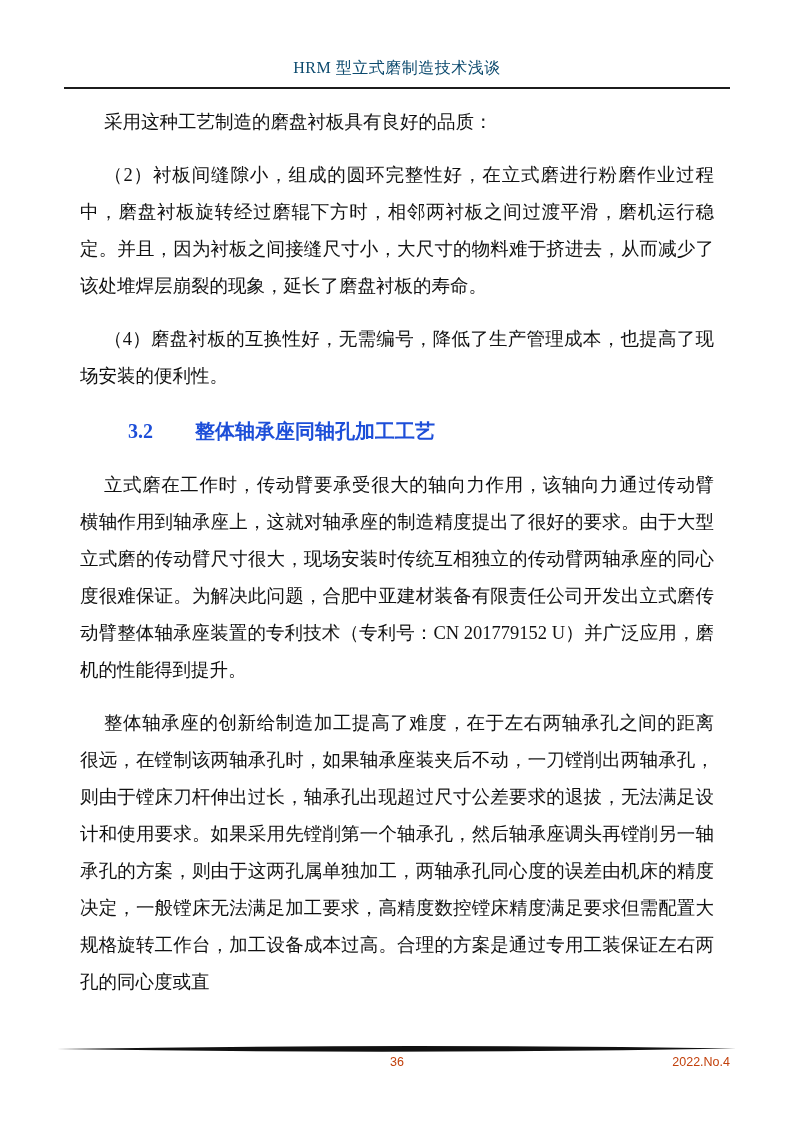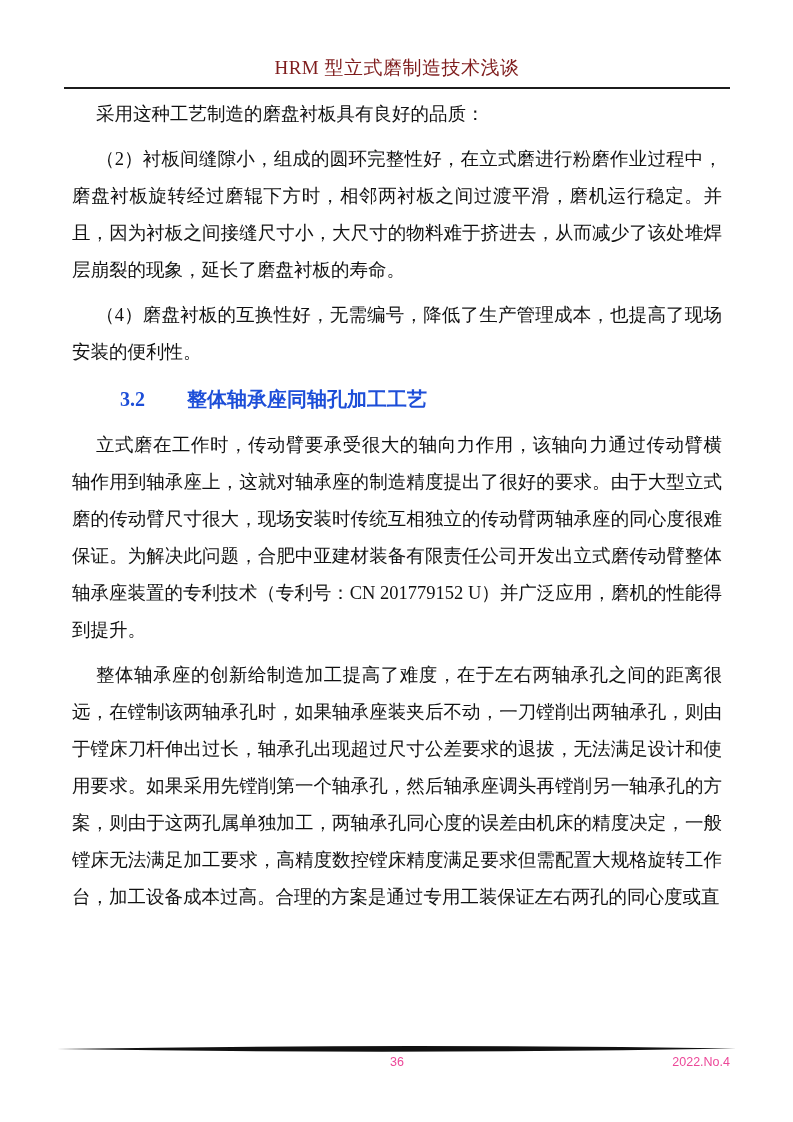--- a/index.html
+++ b/index.html
@@ -12,23 +12,23 @@
     font-family: "Liberation Serif", "DejaVu Serif", serif;
     color: #1a1a1a;
   }
   
   .header {
     position: absolute;
     top: 58px;
     left: 64px;
     width: 666px;
     text-align: center;
-    font-size: 19px;
+    font-size: 16px;
     line-height: 20px;
-    color: #7f1d1d;
+    color: #0c4a6e;
     letter-spacing: 0.5px;
   }
   .header-rule {
     position: absolute;
     top: 87px;
     left: 64px;
     width: 666px;
     height: 2px;
     background: #1c1c1c;
   }
@@ -38,21 +38,21 @@
     top: 88px;
     left: 64px;
     width: 666px;
     font-size: 18.5px;
     line-height: 37px;
     text-align: justify;
     text-justify: inter-ideograph;
     color: #111111;
   }
   .content p {
-    margin: 8px;
+    margin: 16px;
     text-indent: 24px;
   }
   .section-heading {
     font-weight: bold;
     font-size: 20px;
     line-height: 40px;
     margin: 0;
     text-indent: 0;
     white-space: nowrap;
     color: #1d4ed8;
@@ -68,21 +68,21 @@
     height: 10px;
   }
   .footer-row {
     position: absolute;
     top: 1055px;
     left: 64px;
     width: 666px;
     height: 18px;
     font-family: "Liberation Sans", "DejaVu Sans", sans-serif;
     font-size: 12.5px;
-    color: #ec4899;
+    color: #c2410c;
   }
   .footer-page-number {
     position: absolute;
     left: 0;
     width: 100%;
     text-align: center;
   }
   .footer-issue {
     position: absolute;
     right: 0;

